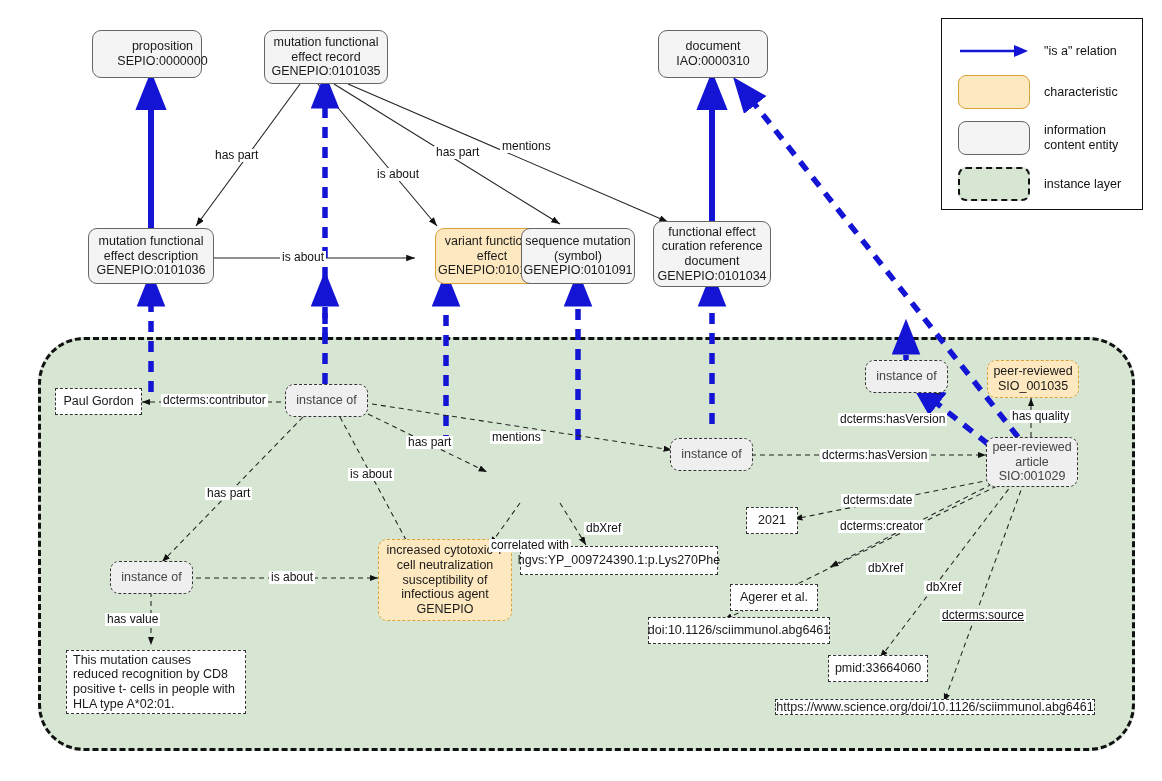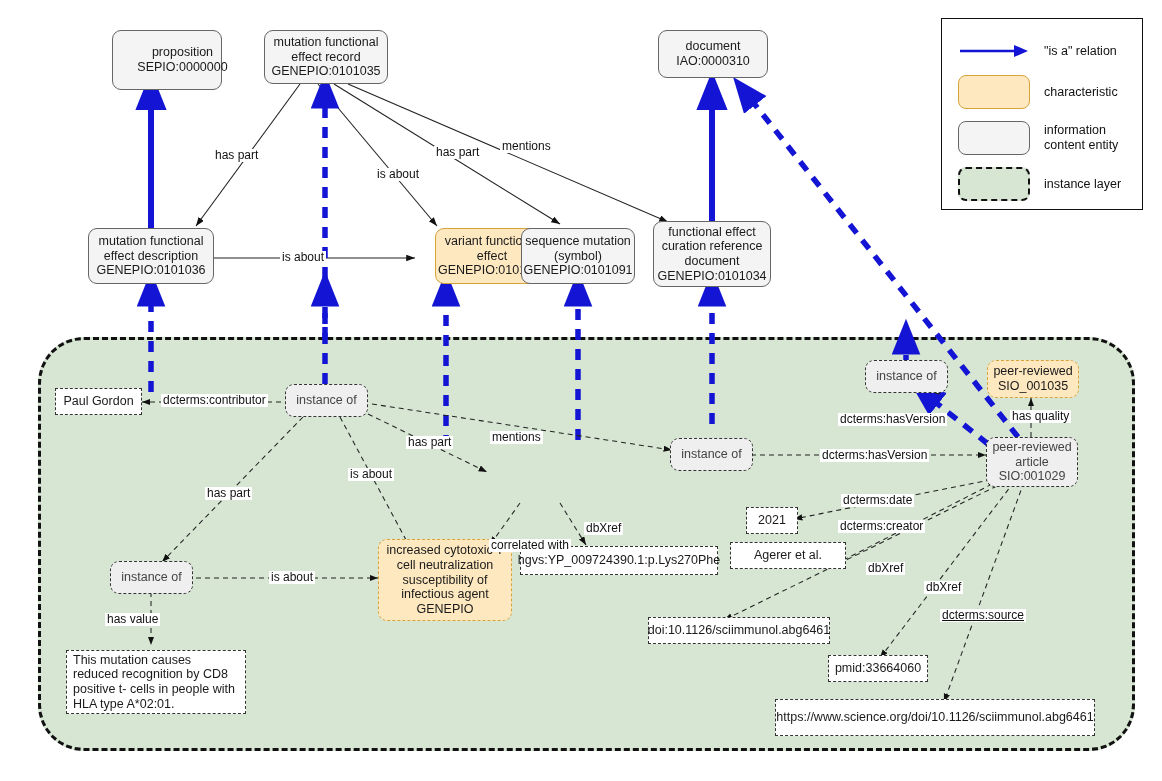--- a/index.html
+++ b/index.html
@@ -95,21 +95,21 @@
       <line x1="1031" y1="437" x2="1031" y2="398"></line>
 
       <line x1="1000" y1="478" x2="794" y2="519"></line>
       <line x1="1000" y1="480" x2="830" y2="567"></line>
       <line x1="1005" y1="482" x2="724" y2="620"></line>
       <line x1="1014" y1="482" x2="880" y2="658"></line>
       <line x1="1024" y1="482" x2="944" y2="702"></line>
     </g>
   </svg>
 
-  <div class="node cls" style="left:112px;top:30px;width:110px;height:60px;padding-left:36px;">
+  <div class="node cls" style="left:92px;top:30px;width:110px;height:48px;padding-left:36px;">
 
     <div><span>proposition</span><br>
          <span>SEPIO:0000000</span></div>
   </div>
 
   <div class="node cls" style="left:264px;top:30px;width:124px;height:54px;">
     <div><span>mutation functional</span><br>
          <span>effect record</span><br>
          <span>GENEPIO:0101035</span></div>
   </div>
@@ -196,33 +196,33 @@
   <div class="node inst grey" style="left:986px;top:437px;width:92px;height:50px;">
     <div><span>peer-reviewed</span><br>
          <span>article</span><br>
          <span>SIO:001029</span></div>
   </div>
 
   <div class="node inst" style="left:746px;top:507px;width:52px;height:27px;">
     <span>2021</span>
   </div>
 
-  <div class="node inst" style="left:730px;top:542px;width:116px;height:27px;">
+  <div class="node inst" style="left:730px;top:584px;width:88px;height:27px;">
     <span>Agerer et al.</span>
   </div>
 
   <div class="node inst" style="left:648px;top:617px;width:182px;height:27px;">
     <span>doi:10.1126/sciimmunol.abg6461</span>
   </div>
 
   <div class="node inst" style="left:828px;top:655px;width:100px;height:27px;">
     <span>pmid:33664060</span>
   </div>
 
-  <div class="node inst" style="left:775px;top:699px;width:320px;height:37px;">
+  <div class="node inst" style="left:775px;top:699px;width:320px;height:16px;">
     <span>https://www.science.org/doi/10.1126/sciimmunol.abg6461</span>
   </div>
 
   <div class="elabel" style="left:213px;top:149px;">has part</div>
   <div class="elabel" style="left:375px;top:168px;">is about</div>
   <div class="elabel" style="left:434px;top:146px;">has part</div>
   <div class="elabel" style="left:500px;top:140px;">mentions</div>
   <div class="elabel" style="left:280px;top:251px;">is about</div>
 
   <div class="elabel" style="left:161px;top:394px;">dcterms:contributor</div>

